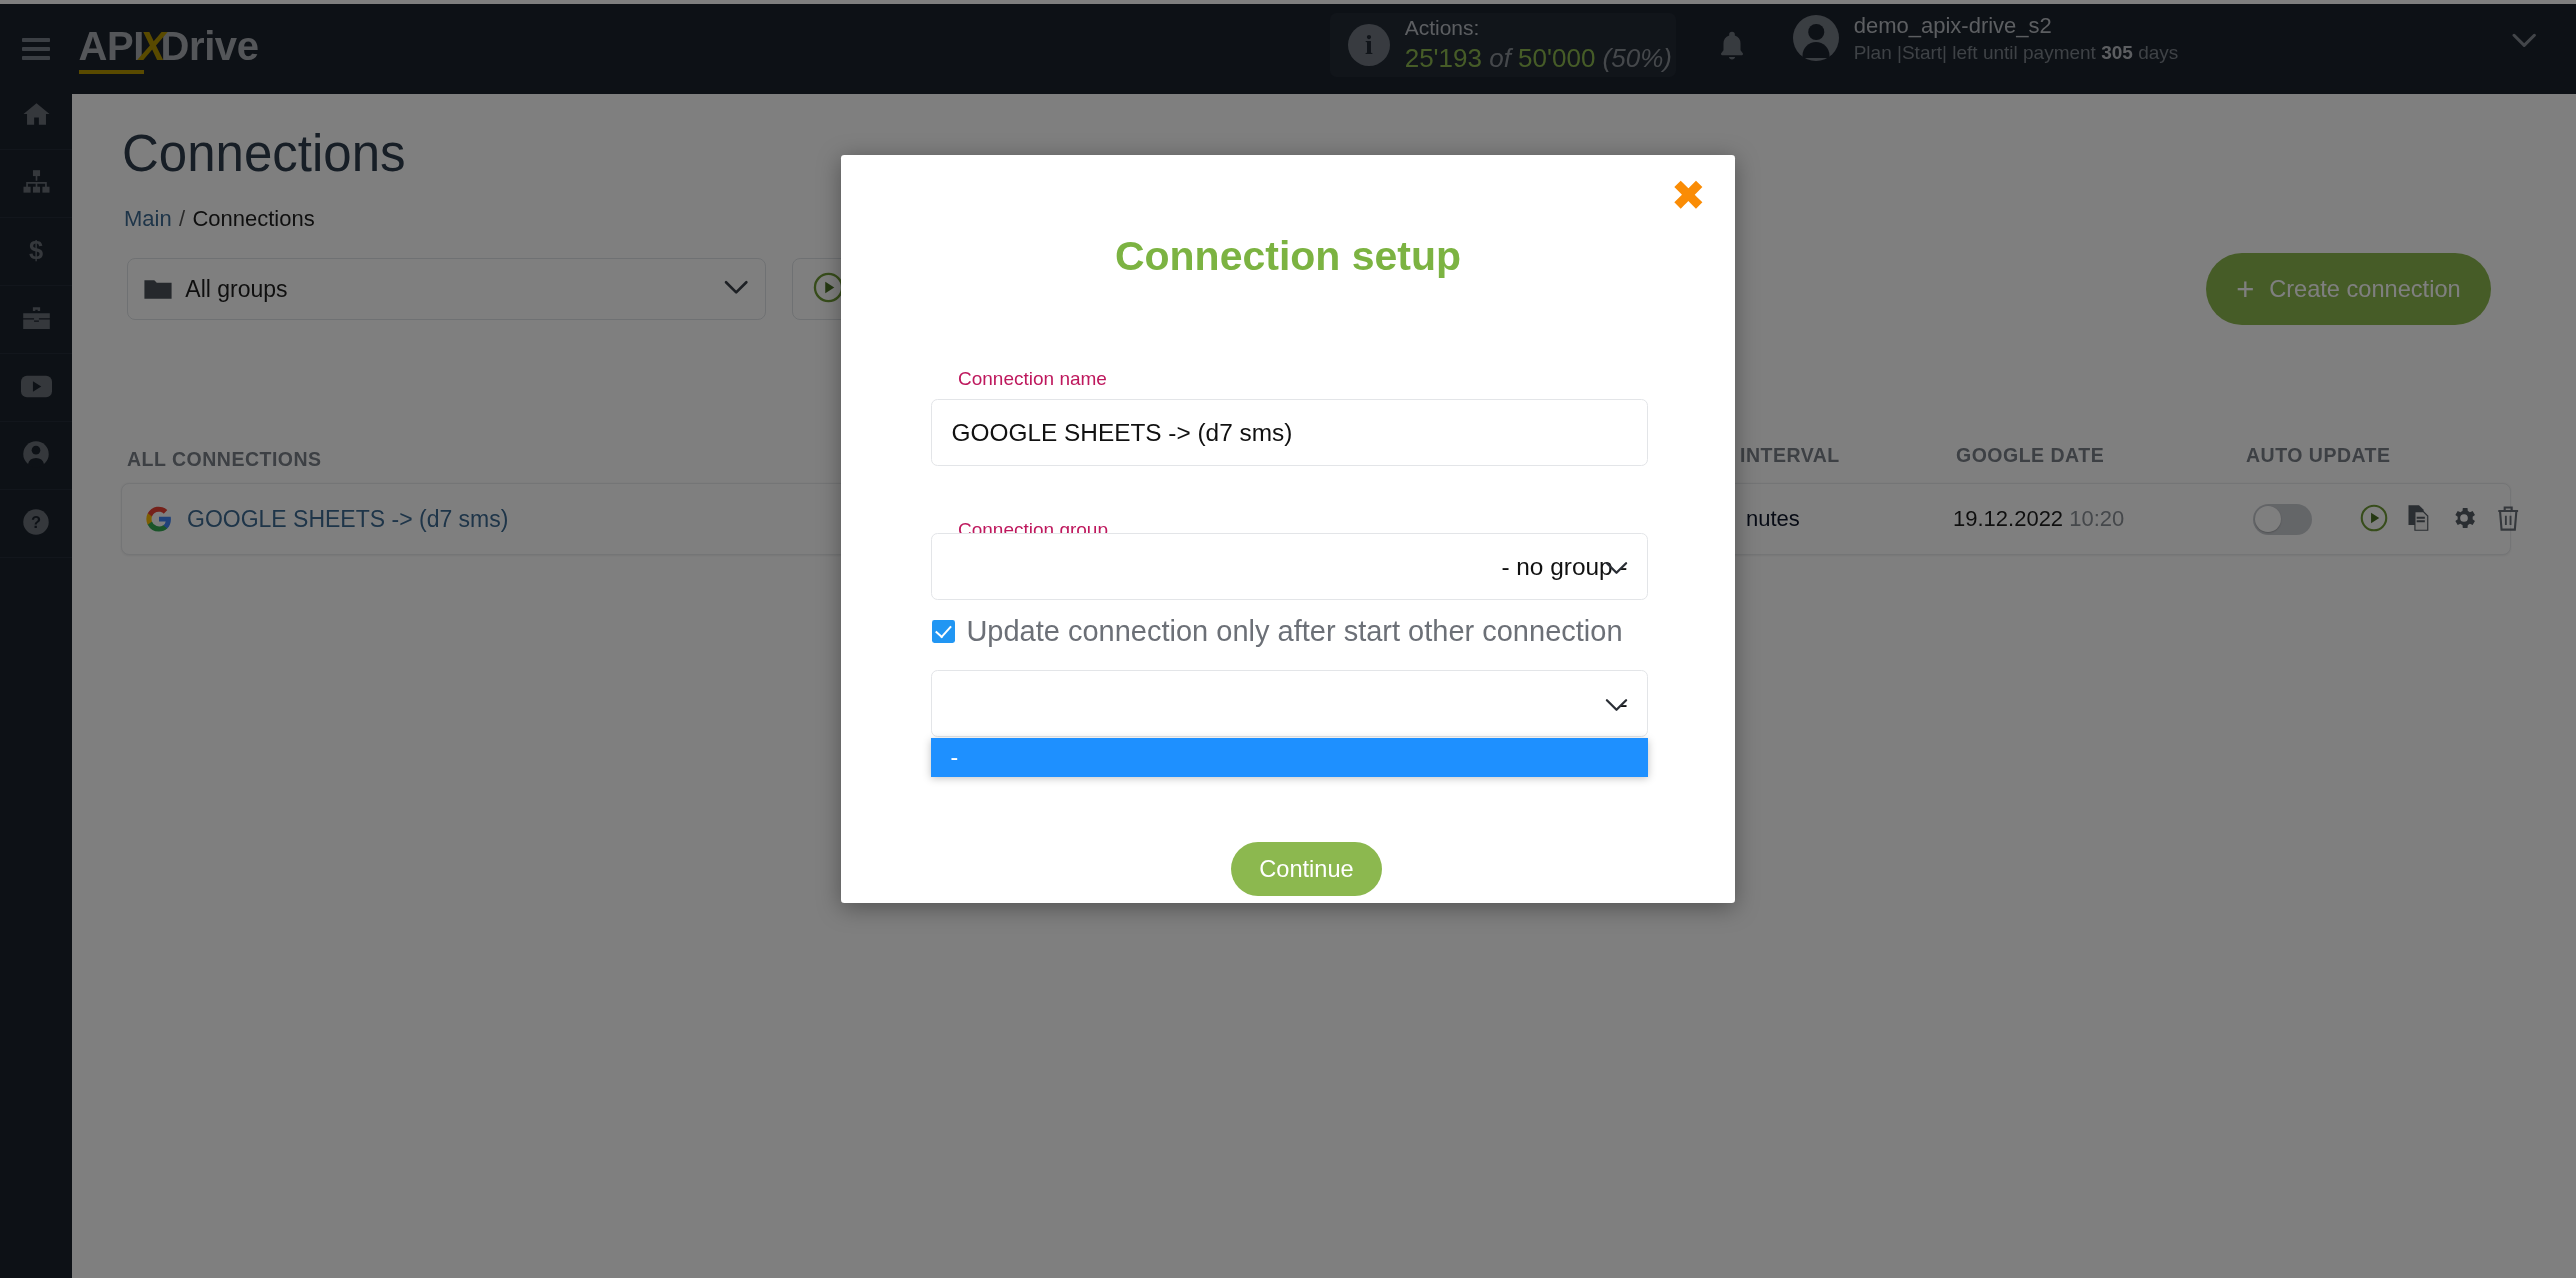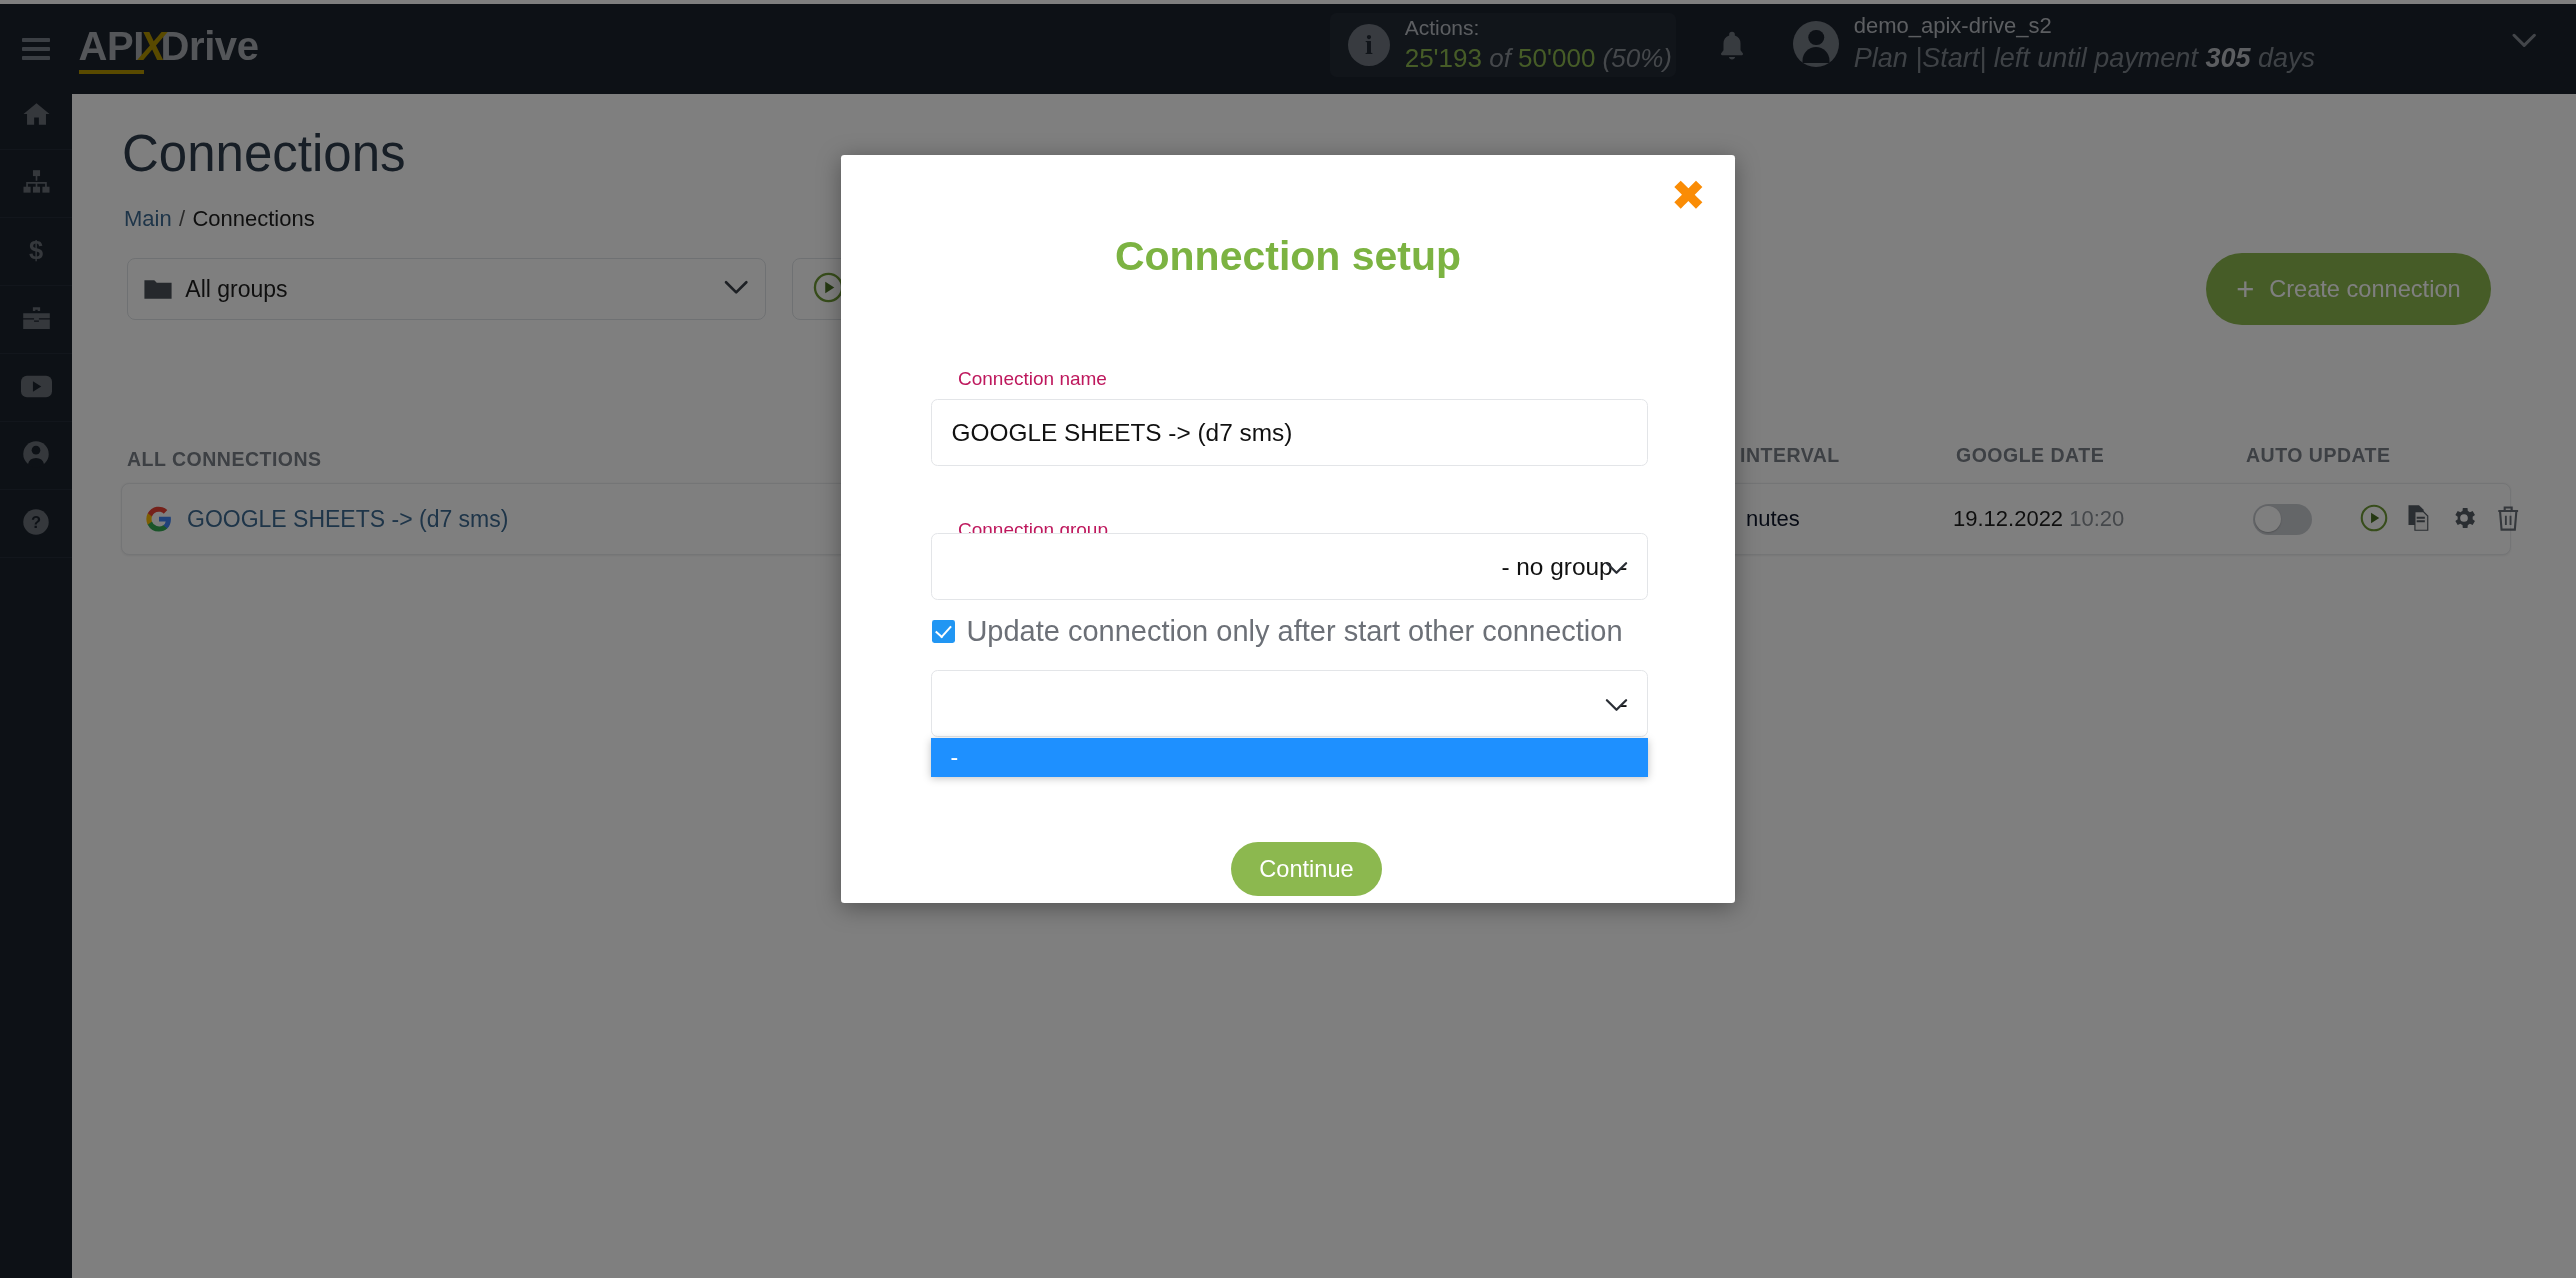--- a/index.html
+++ b/index.html
@@ -72,21 +72,21 @@
     transform: translateX(-50%);
     width: 15.5px; height: 15.5px; border-radius: 50%; background: #1b222c;
   }
   .avatar-circle::after {
     content: ""; position: absolute; left: 50%; bottom: 3.3px;
     transform: translateX(-50%);
     width: 27px; height: 16.3px; border-radius: 14px 14px 0 0; background: #1b222c;
   }
   .user-text { margin-left: 14.7px; line-height: 1.35; }
   .user-name { color: #b9bdc3; font-size: 22px; }
-  .user-plan { color: #7d848c; font-size: 27px; font-style: italic; }
+  .user-plan { color: #7d848c; font-size: 19px; }
   .user-plan b { color: #b9bdc3; }
   .chev-down-top {
     position: absolute; left: 2512px; top: 29px;
     width: 24.4px; height: 14.7px; cursor: pointer;
   }
 
   
   .rail {
     position: absolute; left: 0; top: 82px;
     width: 72px; height: 1196px;

